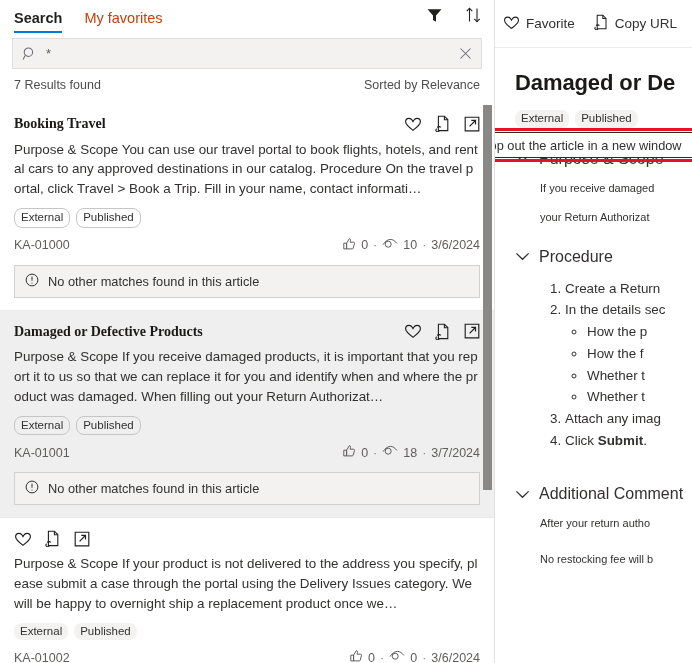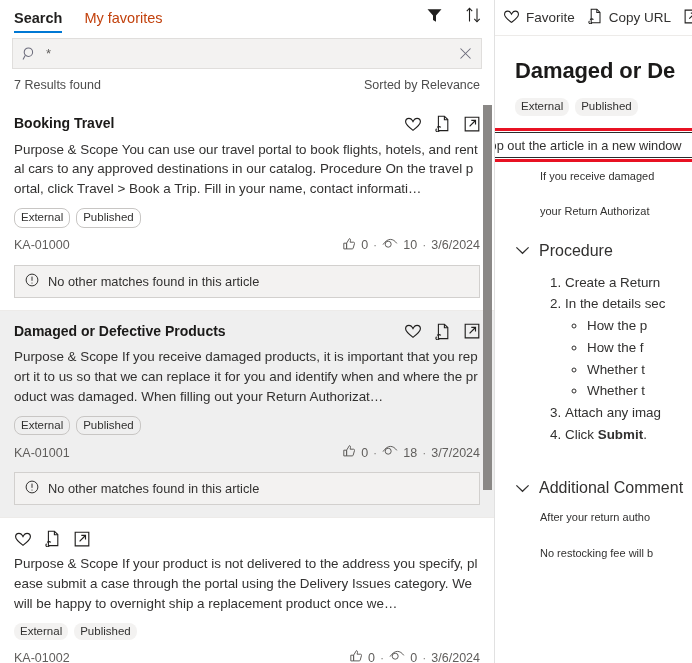--- a/index.html
+++ b/index.html
@@ -88,21 +88,21 @@
   }
 
   .card {
     background: #ffffff;
     padding: 11px 14px 12px 14px;
     border-bottom: 1px solid #edebe9;
     position: relative;
   }
   .card.selected { background: #efefef; }
   .card-top {
-    display: flex; align-items: flex-start; justify-content: space-between;
+    display: flex; align-items: flex-start; justify-content: space-between; font-family: Liberation Serif, serif;
   }
   .card-title {
     font-size: 14px; font-weight: bold; color: #1b1a19;
     line-height: 1.25;
     padding-top: 1px;
   }
   .card-icons { display: flex; gap: 13px; align-items: center; padding-top: 1px; }
   .card-icons .ci { cursor: pointer; line-height: 0; }
 
   .card-snippet {
@@ -159,23 +159,23 @@
   }
 
   
   .right-pane {
     width: 197px; height: 663px;
     background: #ffffff;
     position: relative;
     overflow: hidden;
   }
   .rp-toolbar {
-    height: 36px;
+    height: 48px;
     display: flex; align-items: center;
-    gap: 13px;
+    gap: 19px;
     padding-left: 8px;
     border-bottom: 1px solid #edebe9;
     white-space: nowrap;
     overflow: hidden;
   }
   .rp-tb-item {
     display: flex; align-items: center; gap: 6px;
     font-size: 13.5px; color: #323130;
     cursor: pointer;
     flex: 0 0 auto;
@@ -536,21 +536,21 @@
         <div class="sec-head">
           <span class="chev">
             <svg width="15" height="9" viewBox="0 0 15 9" aria-hidden="true">
                 <path d="M1.4 1.4 7.5 7.3 13.6 1.4" fill="none" stroke="#323130" stroke-width="1.25"></path>
               </svg>
           </span>
           <span class="sec-title">Purpose &amp; Scope</span>
         </div>
         <div class="sec-body">
           <div class="sec-p">If you receive damaged</div>
-          <div class="sec-p" style="margin-top:18px">your Return Authorizat</div>
+          <div class="sec-p" style="margin-top:12px">your Return Authorizat</div>
         </div>
       </div>
 
       <div class="sec">
         <div class="sec-head">
           <span class="chev">
             <svg width="15" height="9" viewBox="0 0 15 9" aria-hidden="true">
                 <path d="M1.4 1.4 7.5 7.3 13.6 1.4" fill="none" stroke="#323130" stroke-width="1.25"></path>
               </svg>
           </span>

